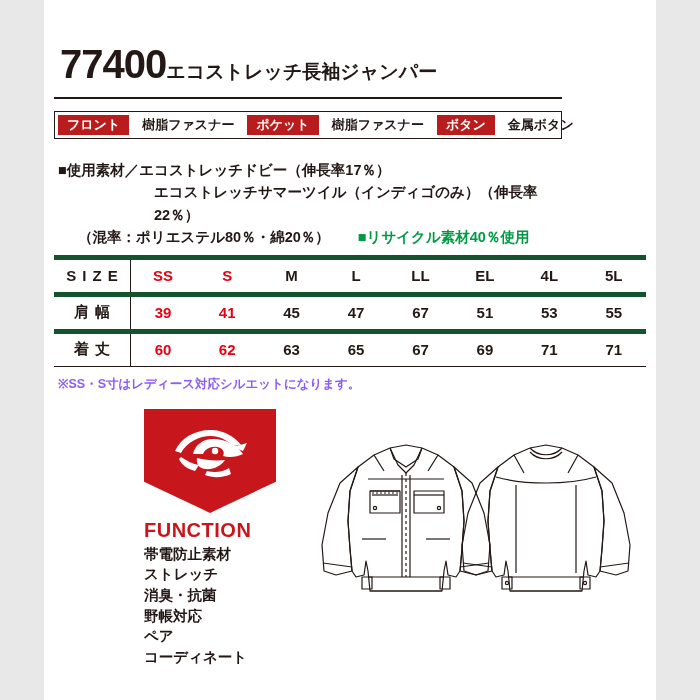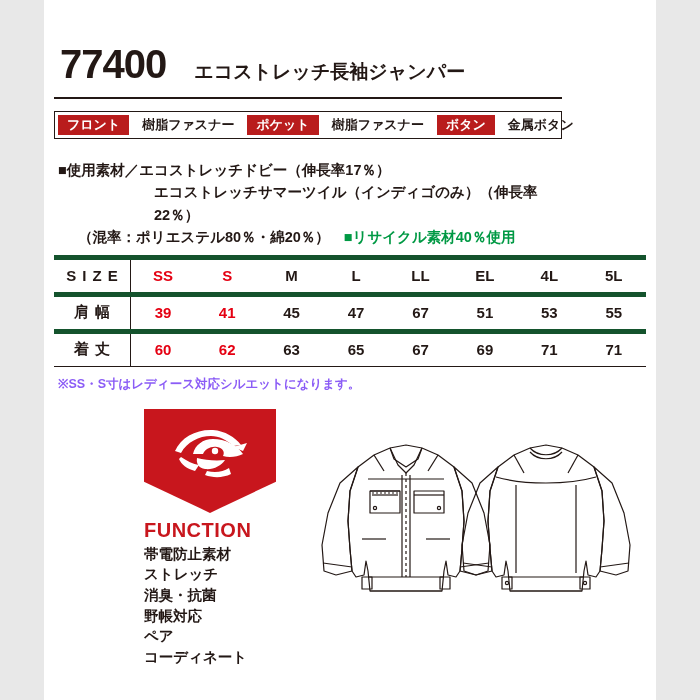--- a/index.html
+++ b/index.html
@@ -47,21 +47,21 @@
   .prod-code {
     font-size: 40px;
     font-weight: bold;
     letter-spacing: -1px;
     font-family: "Liberation Sans", sans-serif;
     color: #231815;
   }
   .prod-name {
     font-size: 19px;
     font-weight: bold;
-    margin-left: 28px;
+    margin-left: 0;
     color: #231815;
     text-align: right;
   }
   .rule {
     margin: 10px 10px 0 10px;
     border-top: 2px solid #231815;
   }
 
   
   .chips {
@@ -220,21 +220,21 @@
       <div class="chip-sep"></div>
       <div class="chip-key">ボタン</div>
       <div class="chip-val">金属ボタン</div>
     </div>
 
     <div class="material">
       <div>■使用素材／エコストレッチドビー（伸長率17％）</div>
       <div class="ind">エコストレッチサマーツイル（インディゴのみ）（伸長率22％）</div>
       <div style="display:flex;">
         <div class="ind2">（混率：ポリエステル80％・綿20％）</div>
-        <div class="recycle" style="margin-left:14px;">■リサイクル素材40％使用</div>
+        <div class="recycle" style="margin-left:28px;">■リサイクル素材40％使用</div>
       </div>
     </div>
 
     <table class="sizetable">
       <tbody>
           <tr class="head">
         <th class="rowhead">SIZE</th>
         <th class="red">SS</th>
         <th class="red">S</th>
         <th>M</th>

